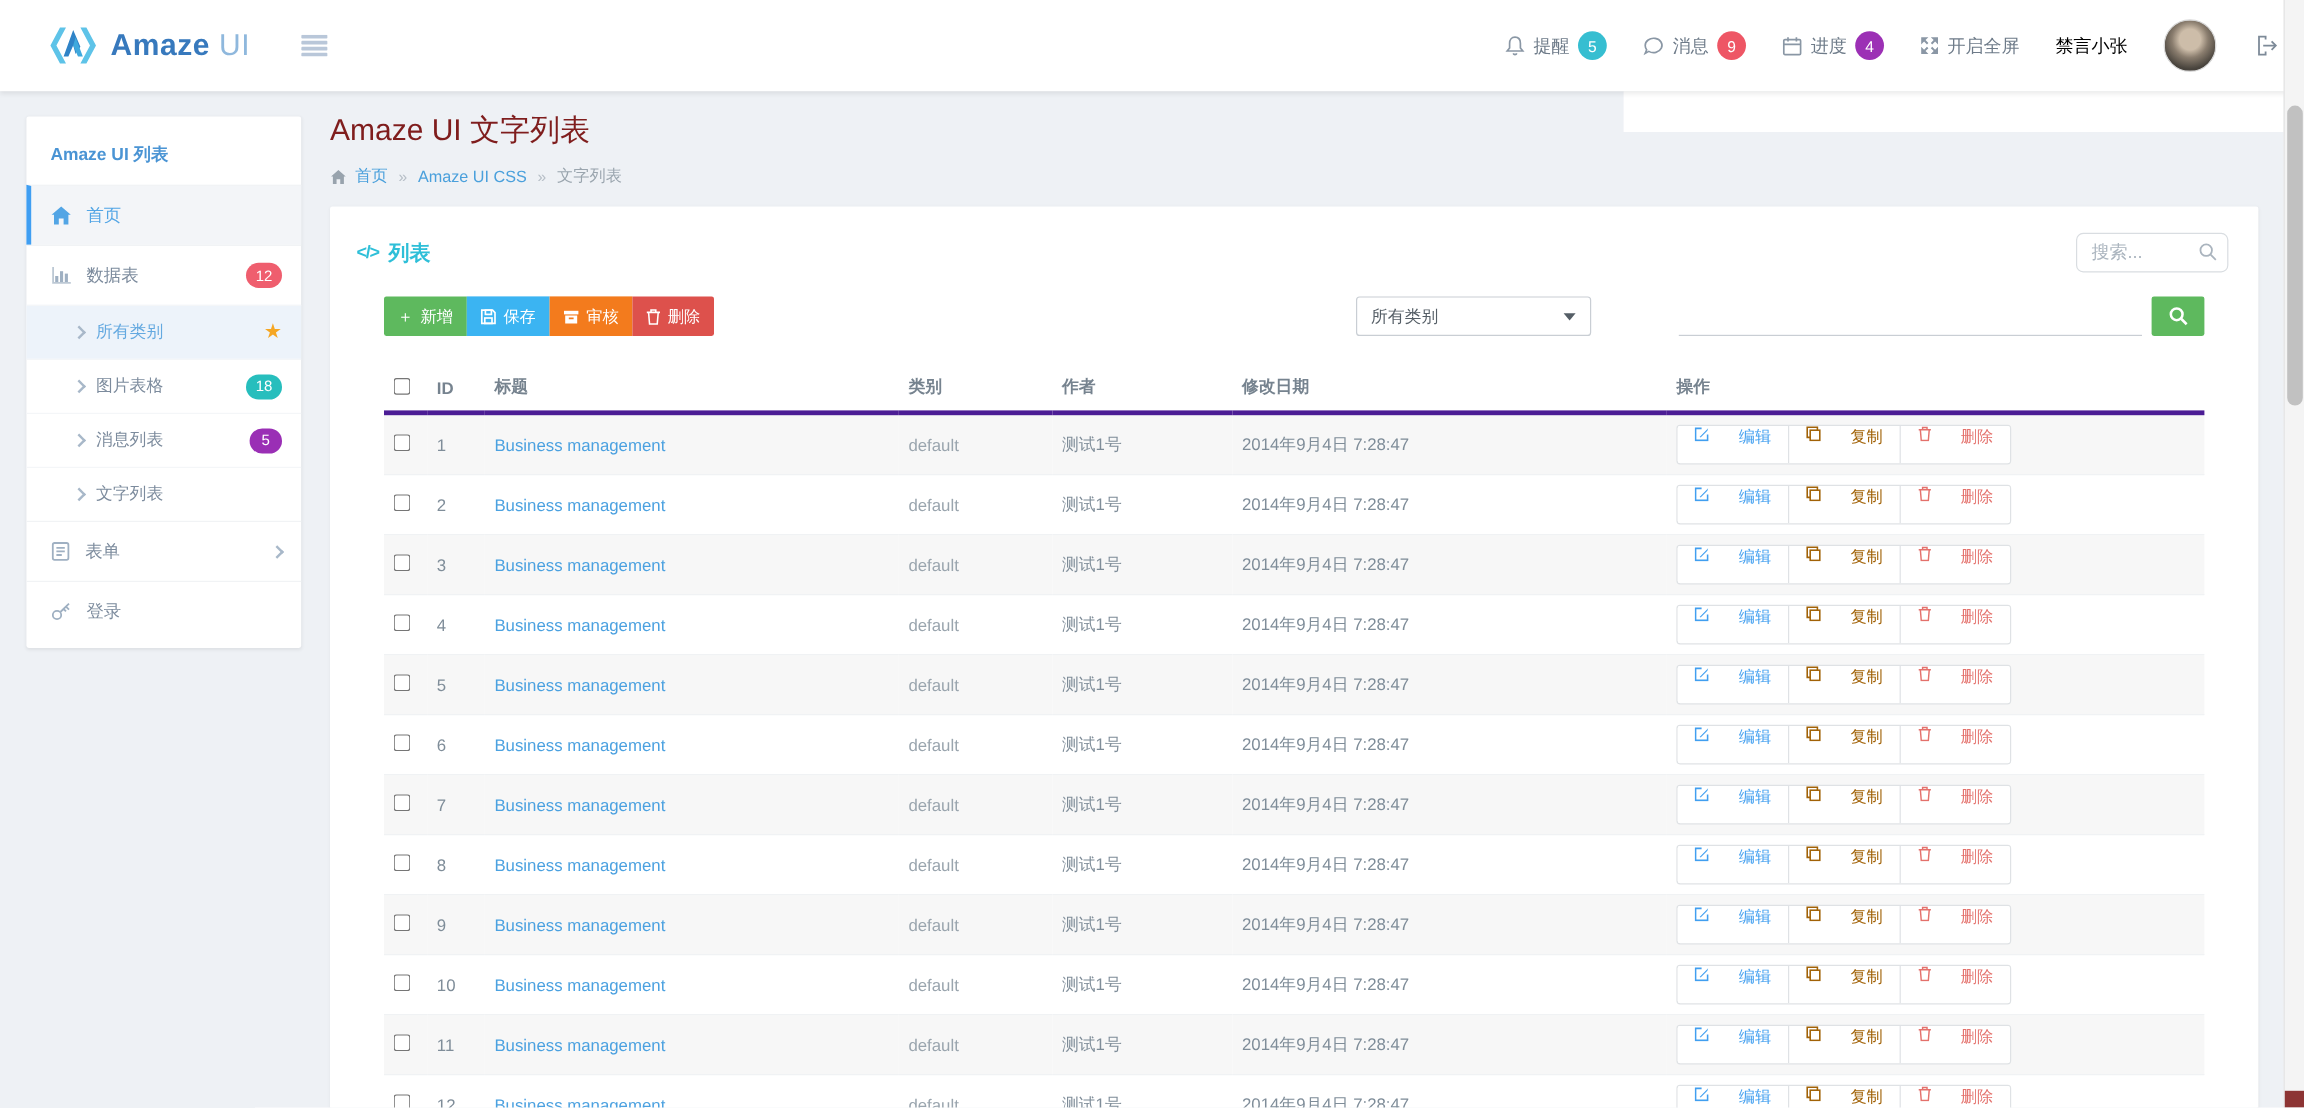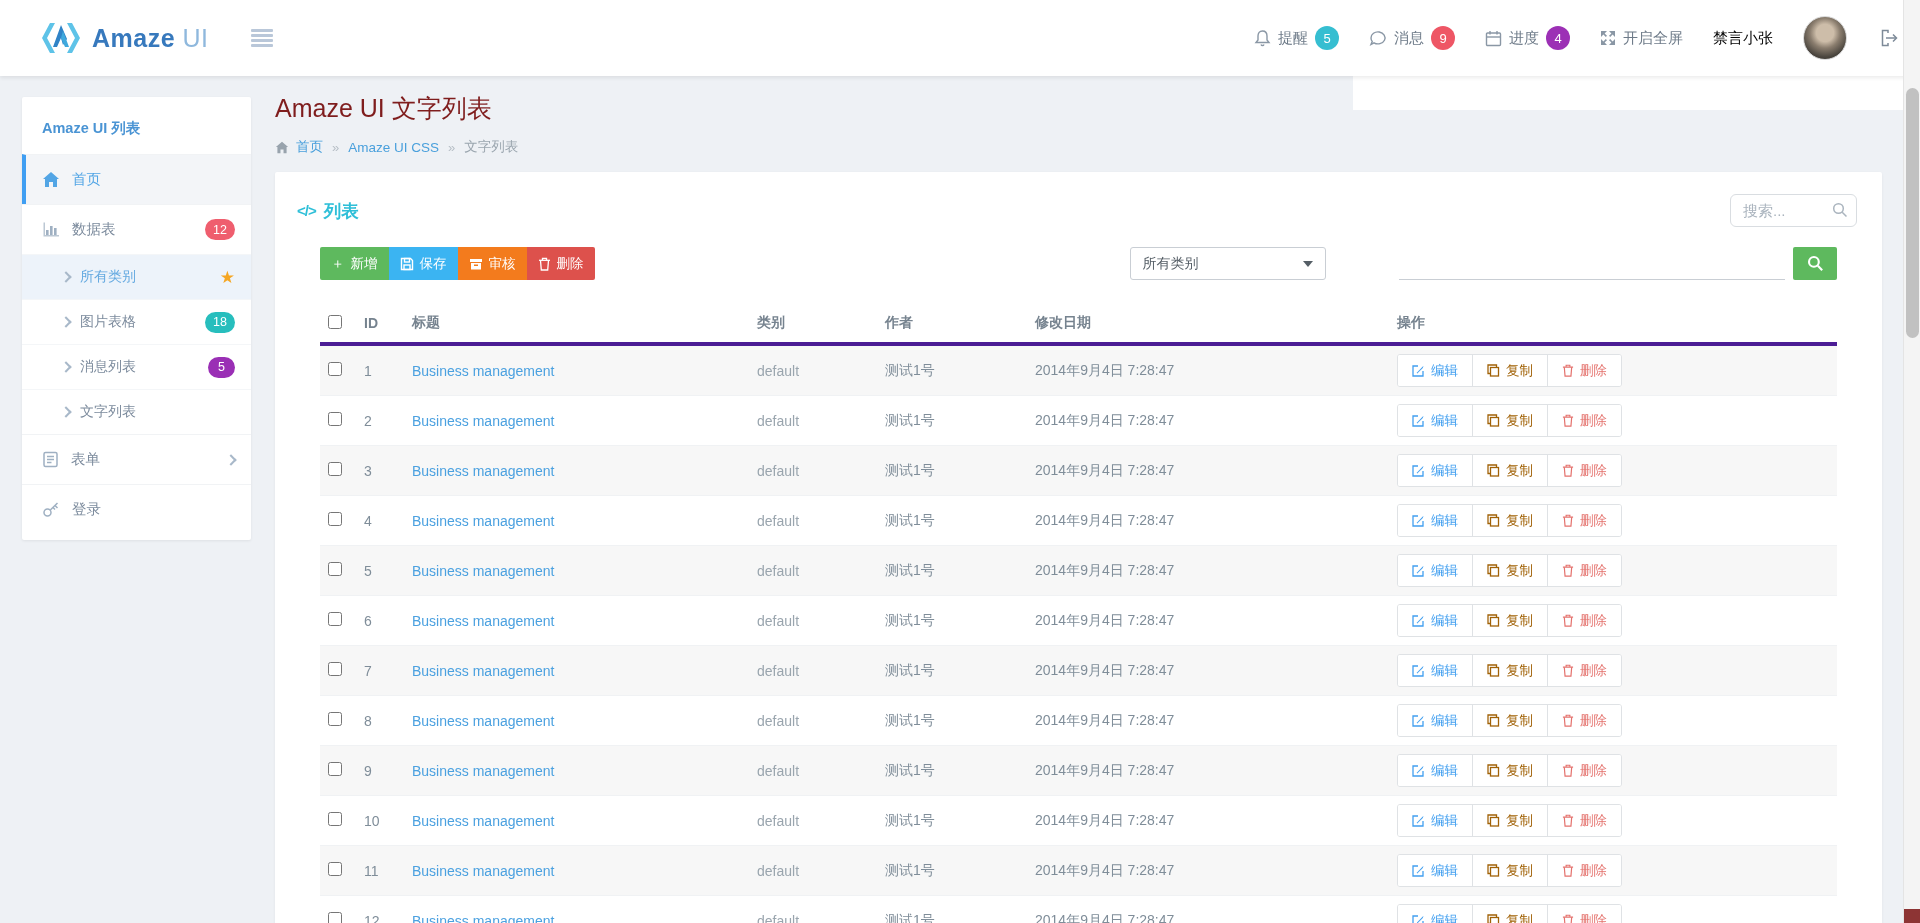--- a/index.html
+++ b/index.html
@@ -134,21 +134,21 @@
     text-align:left; font-size:14px; color:#76838f; font-weight:bold;
     padding:10px 8px; border-bottom:4px solid #4c1d95; height:38px;
   }
   table.list td { padding:8px; height:45px; font-size:14px; color:#7f8d99; border-top:1px solid #f0f2f4; }
   table.list tbody tr:nth-child(odd) { background:#f7f7f7; }
   .cell-link { color:#4ba1e0; cursor:pointer; }
   .cell-muted { color:#9aa5ae; }
   input[type="checkbox"] { width:14px; height:14px; cursor:pointer; }
   .action-group { display:inline-flex; border:1px solid #dfe2e5; border-radius:3px; background:#fff; overflow:hidden; }
   .action-btn {
-    display:flex; align-items:center; gap:6px; height:31px; padding:0 14px; background:#fff;
+    display:flex; align-items:flex-start; gap:24px; height:31px; padding:0 14px; background:#fff;
     border:none; font-size:13.5px; cursor:pointer; font-family:inherit;
   }
   .action-btn + .action-btn { border-left:1px solid #dfe2e5; }
   .act-edit { color:#419ff0; }
   .act-copy { color:#a16207; }
   .act-del { color:#e4716c; }
 
   
   .scrollbar { position:absolute; top:0; right:0; width:17px; height:923px; background:#f4f4f4; border-left:1px solid #e4e4e4; z-index:20; }
   .scroll-thumb { position:absolute; top:88px; left:2px; width:13px; height:250px; border-radius:7px; background:#c1c1c1; }

